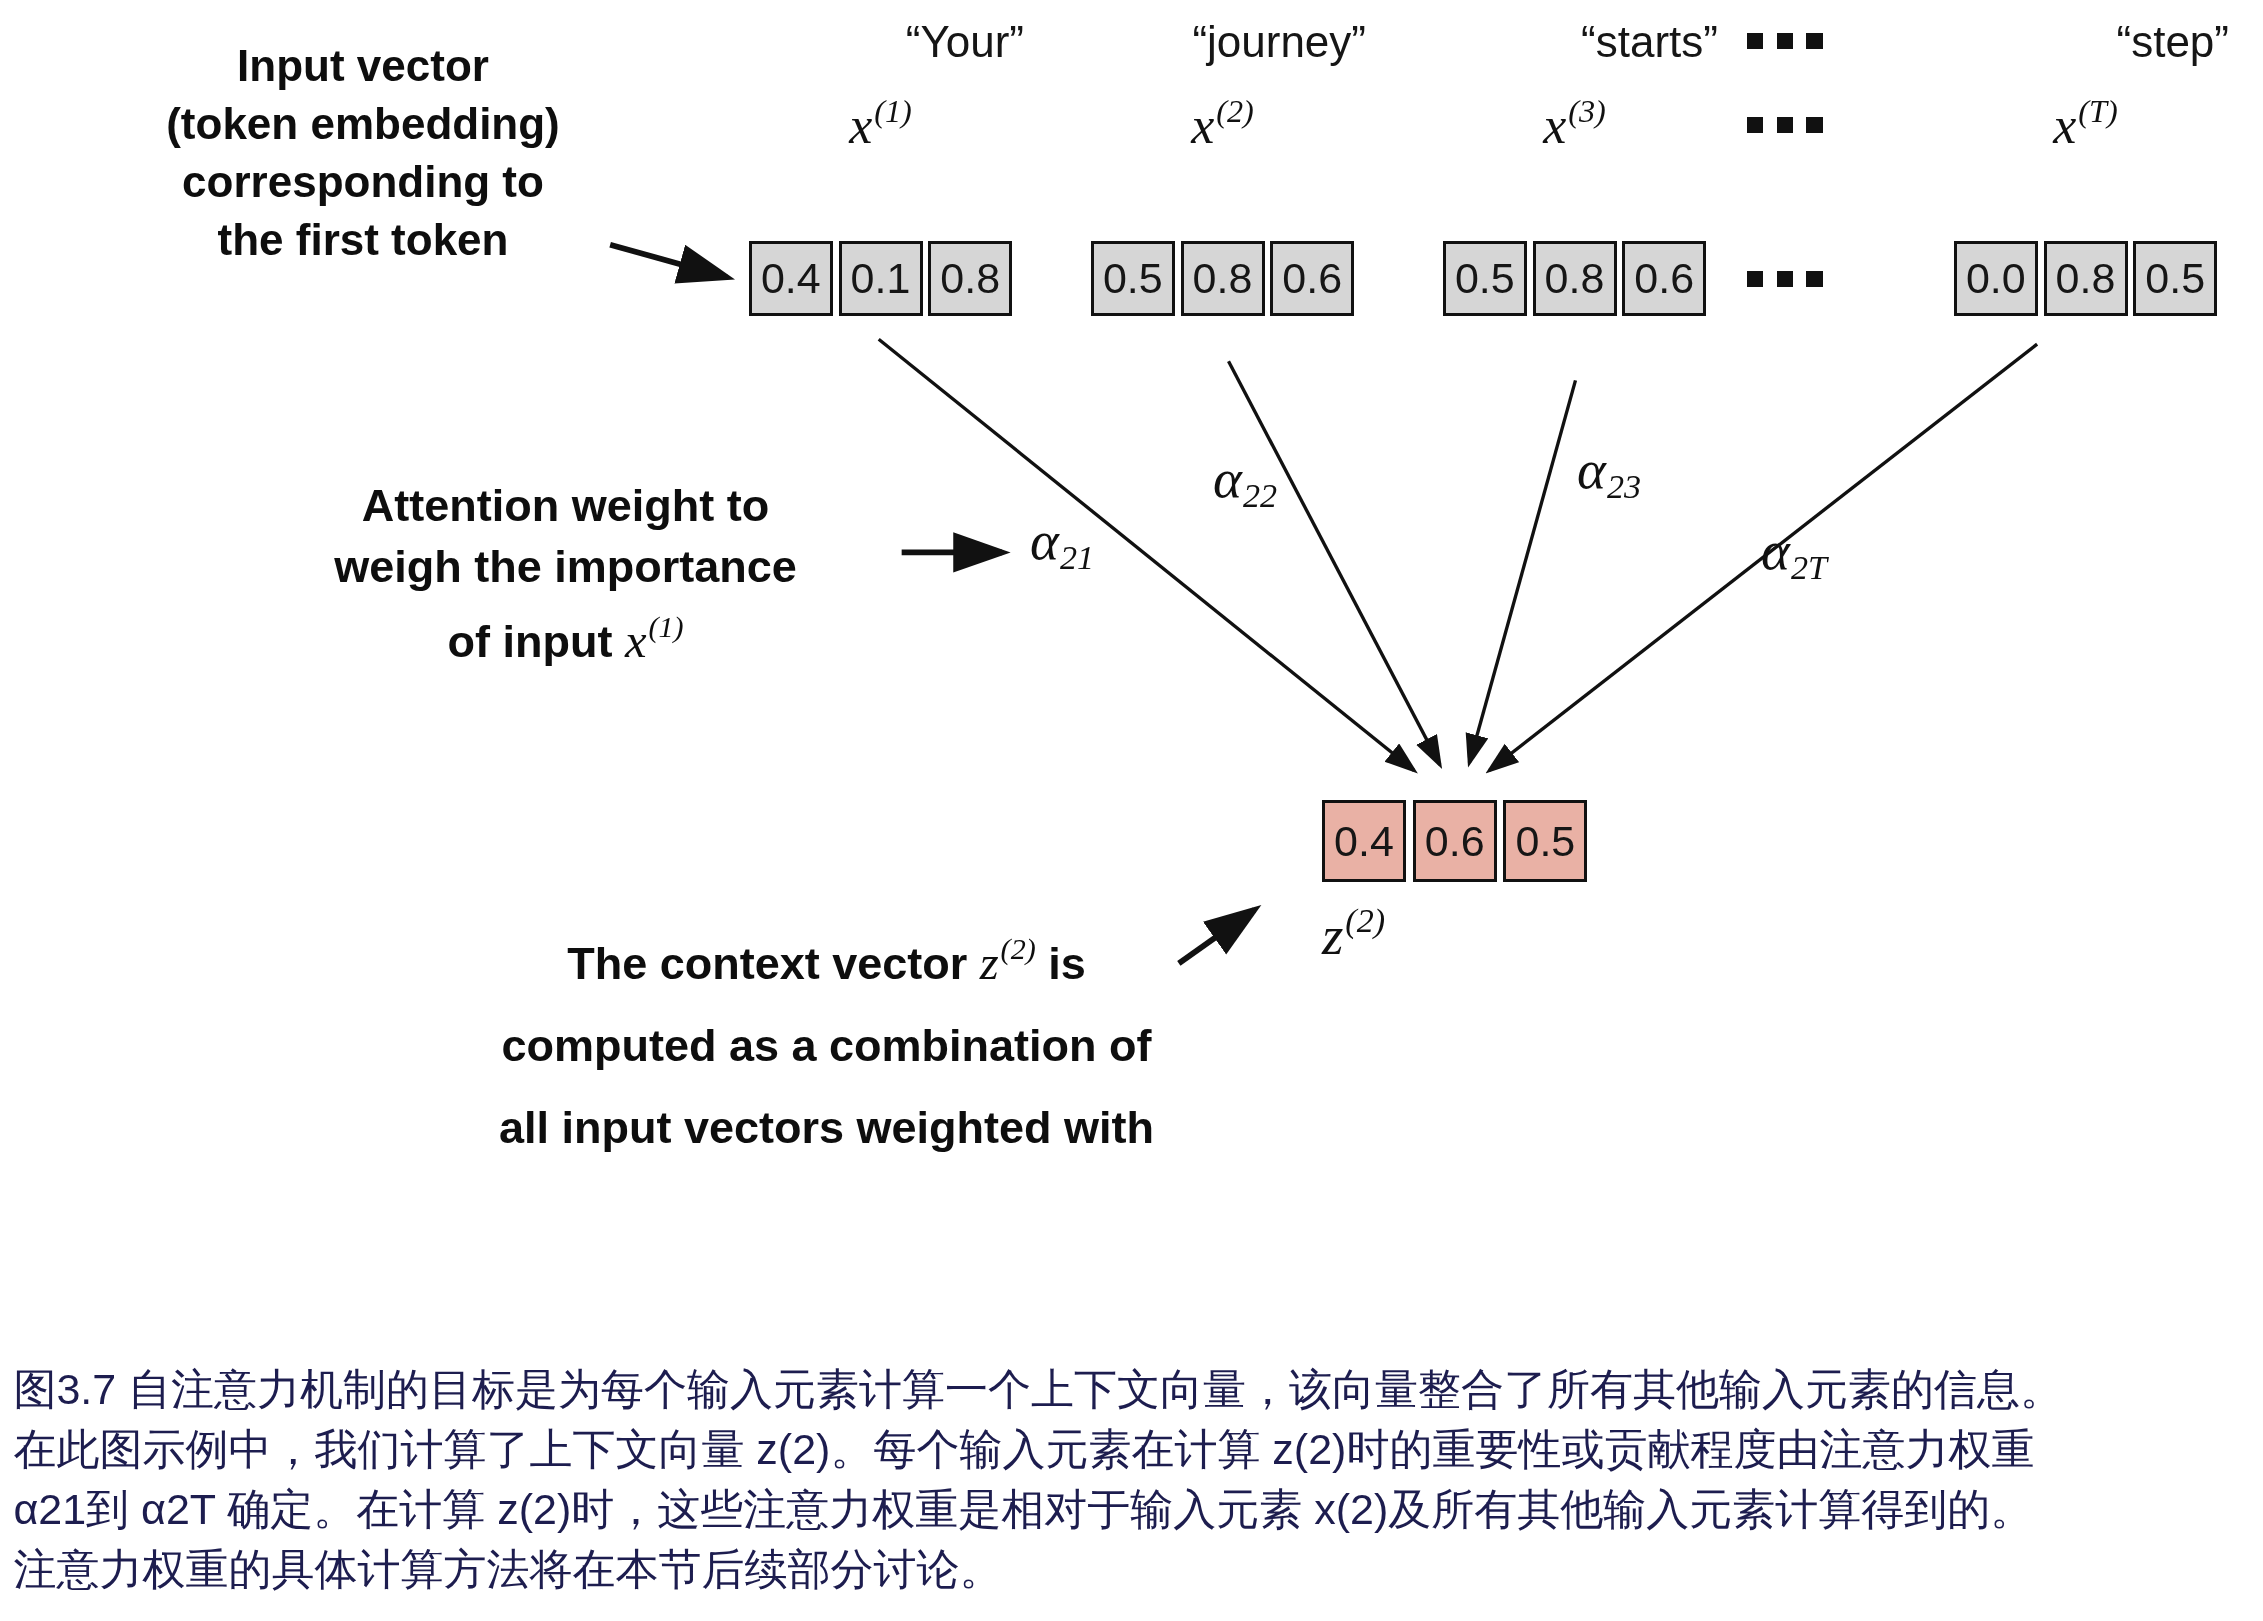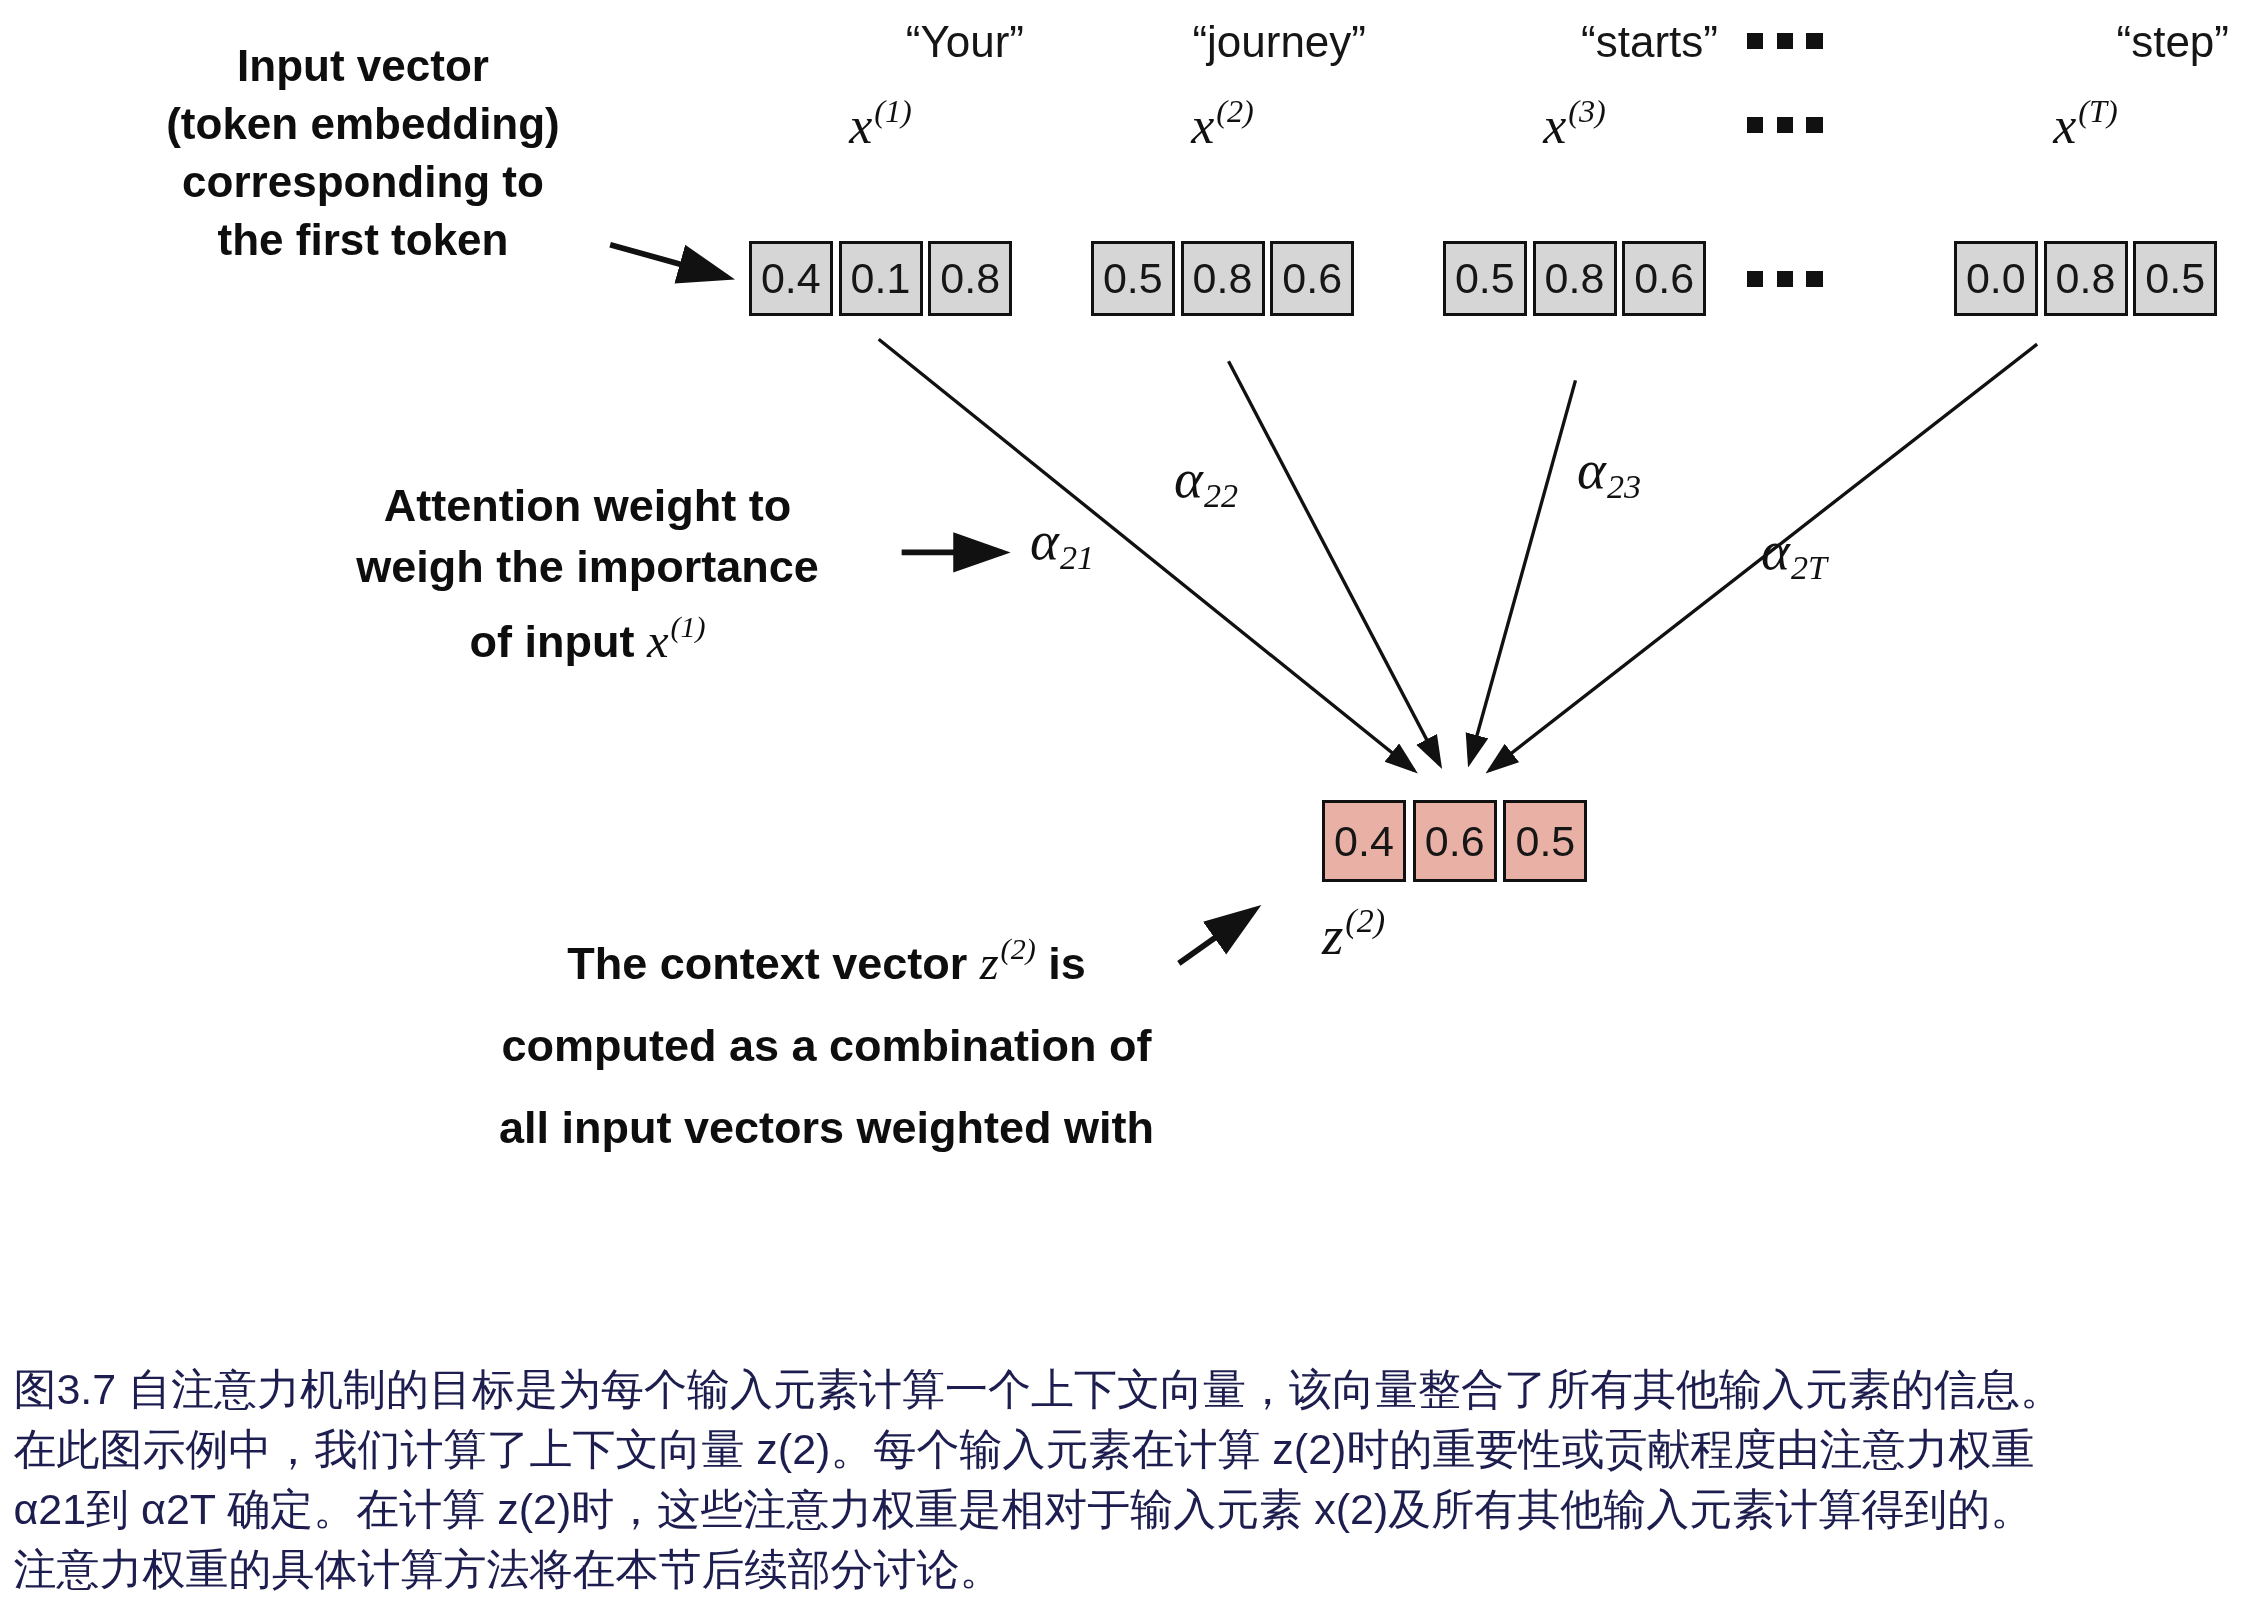--- a/index.html
+++ b/index.html
@@ -5,21 +5,21 @@
   * { margin:0; padding:0; box-sizing:border-box; }
   html,body { background:#ffffff; }
   body { width:2264px; height:1621px; position:relative; font-family:"Liberation Sans",sans-serif; color:#111; overflow:hidden; }
 
   #stage { position:absolute; inset:0; }
   #arrows { position:absolute; left:0; top:0; pointer-events:none; }
 
   
   .anno { position:absolute; text-align:center; font-weight:bold; color:#0e0e0e; }
   #input-label { left:86px; top:25px; width:554px; font-size:44px; line-height:58px;margin-top:12px; }
-  #attention-label { left:230px; top:475px; width:715px; font-size:45px; line-height:61px; }
+  #attention-label { left:208px; top:475px; width:715px; font-size:45px; line-height:61px; }
   #context-label { left:401px; top:908px; width:851px; font-size:45px; line-height:82px; }
 
   
   .math { font-family:"Liberation Serif",serif; font-weight:normal; white-space:nowrap; }
   .math i { font-family:"Liberation Serif",serif; font-style:italic; }
   .math sup { font-size:0.62em; vertical-align:0.65em; margin-left:1.9px; font-family:"Liberation Serif",serif; font-style:italic; }
   .math sub { font-size:0.62em; vertical-align:-0.30em; margin-left:1px; font-family:"Liberation Serif",serif; font-style:italic; }
   .inline-math { font-size:1.08em; }
 
   
@@ -133,21 +133,21 @@
       <span></span>
       <span></span>
     </div>
   <div class="dots" style="left:1747px; top:271px">
       <span></span>
       <span></span>
       <span></span>
     </div>
 
   <div class="alpha math" style="left:1030px; top:509px"><i>α</i><sub>21</sub></div>
-  <div class="alpha math" style="left:1174px; top:447px"><i>α</i><sub>22</sub></div>
+  <div class="alpha math" style="left:1213px; top:447px"><i>α</i><sub>22</sub></div>
   <div class="alpha math" style="left:1577px; top:438px"><i>α</i><sub>23</sub></div>
   <div class="alpha math" style="left:1761px; top:519px"><i>α</i><sub>2T</sub></div>
 
   <div id="zvec">
     <div class="cell">0.4</div>
     <div class="cell">0.6</div>
     <div class="cell">0.5</div>
   </div>
   <div id="zlabel" class="math"><i>z</i><sup>(2)</sup></div>
 

